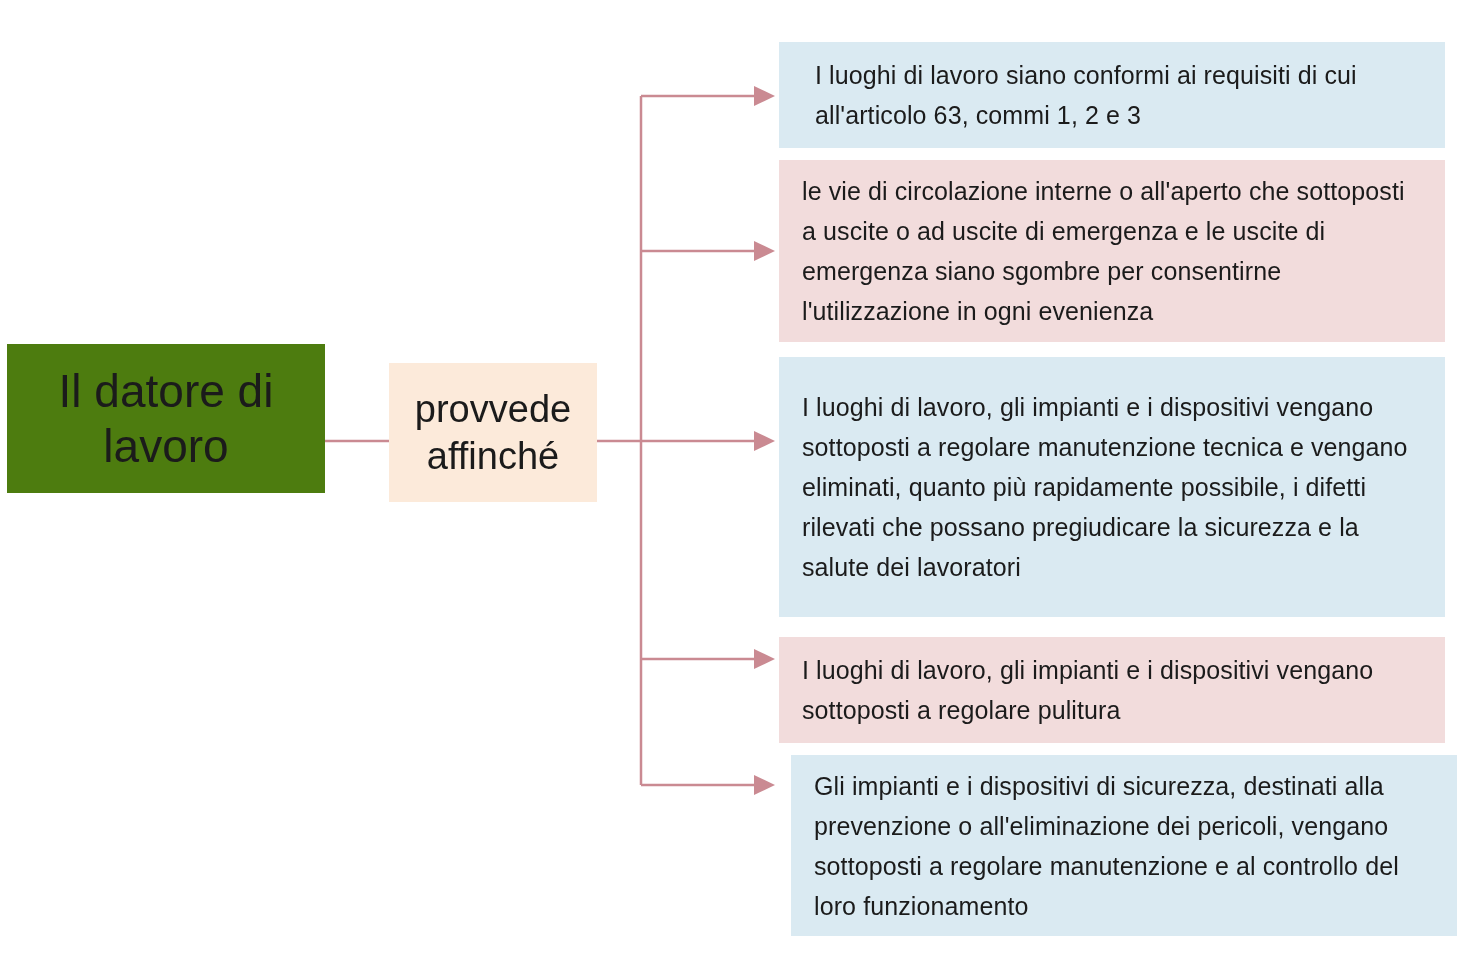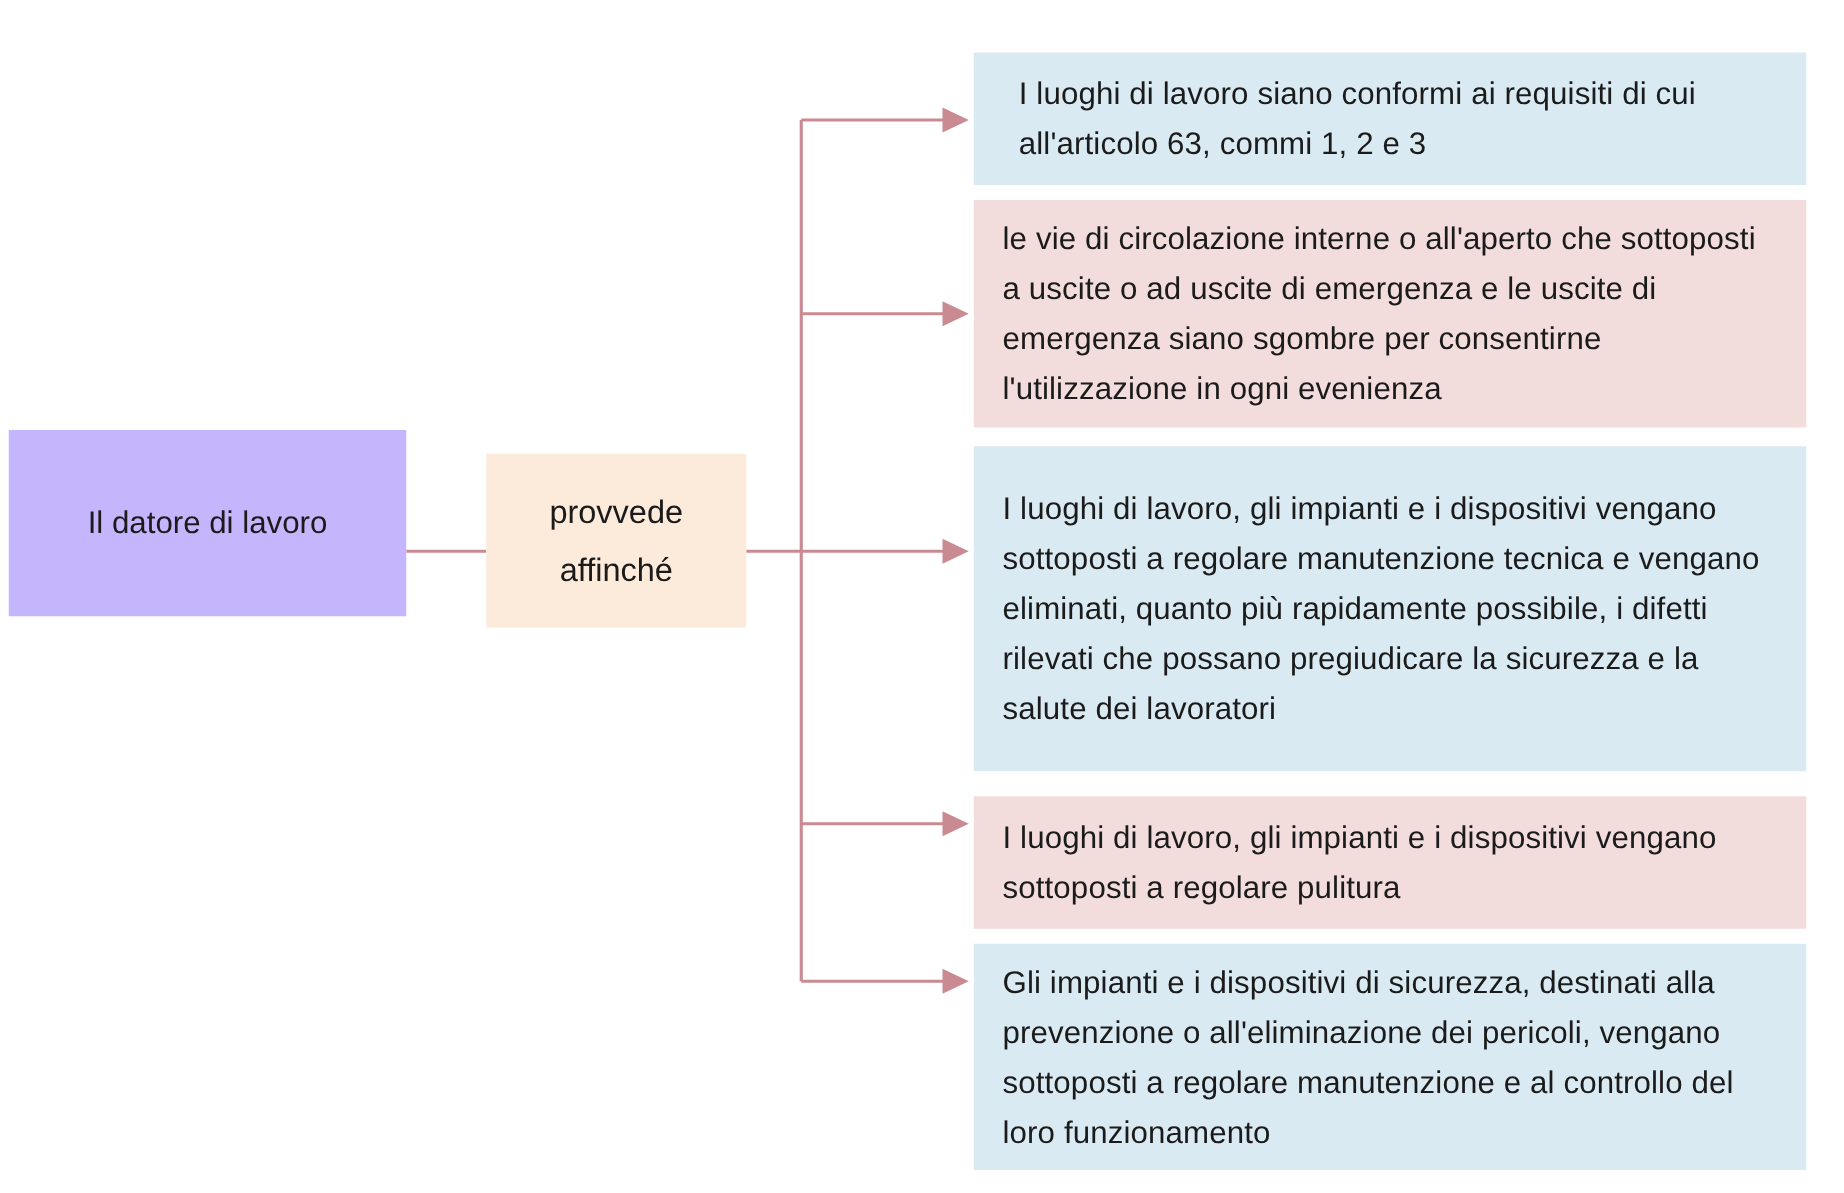--- a/index.html
+++ b/index.html
@@ -24,51 +24,51 @@
   .node {
     position: absolute;
     display: flex;
     align-items: center;
     justify-content: center;
     text-align: center;
   }
   .root-node {
     left: 7px; top: 344px;
     width: 318px; height: 149px;
-    background: #c4b5fd;
-    font-size: 25px;
+    background: #4d7c0f;
+    font-size: 46px;
     line-height: 55px;
   }
   .root-node .label-inner { max-width: 235px; }
   .verb-node {
     left: 389px; top: 363px;
     width: 208px; height: 139px;
     background: #fceada;
-    font-size: 26px;
+    font-size: 38px;
     line-height: 47px;
   }
   .verb-node .label-inner { max-width: 165px; }
   .branch {
     position: absolute;
     left: 779px;
     width: 666px;
     display: flex;
     align-items: center;
     font-size: 25px;
     line-height: 40px;
     padding: 6px 20px 6px 23px;
     letter-spacing: 0.1px;
   }
   .branch.blue { background: #daeaf2; }
   .branch.pink { background: #f2dcdc; }
   .branch-1 { top: 42px;  height: 106px; padding-left: 36px; }
   .branch-2 { top: 160px; height: 182px; }
   .branch-3 { top: 357px; height: 260px; }
   .branch-4 { top: 637px; height: 106px; }
-  .branch-5 { top: 755px; height: 181px; }
+  .branch-5 { top: 755px; height: 181px; margin-left: 12px; }
 </style>
 </head>
 <body>
 
 <div class="canvas">
 
   <svg class="connectors" viewBox="0 0 1475 954" xmlns="http://www.w3.org/2000/svg">
 
     <line x1="325" y1="441" x2="389" y2="441" stroke="#ca8a92" stroke-width="2.5"></line>
 

